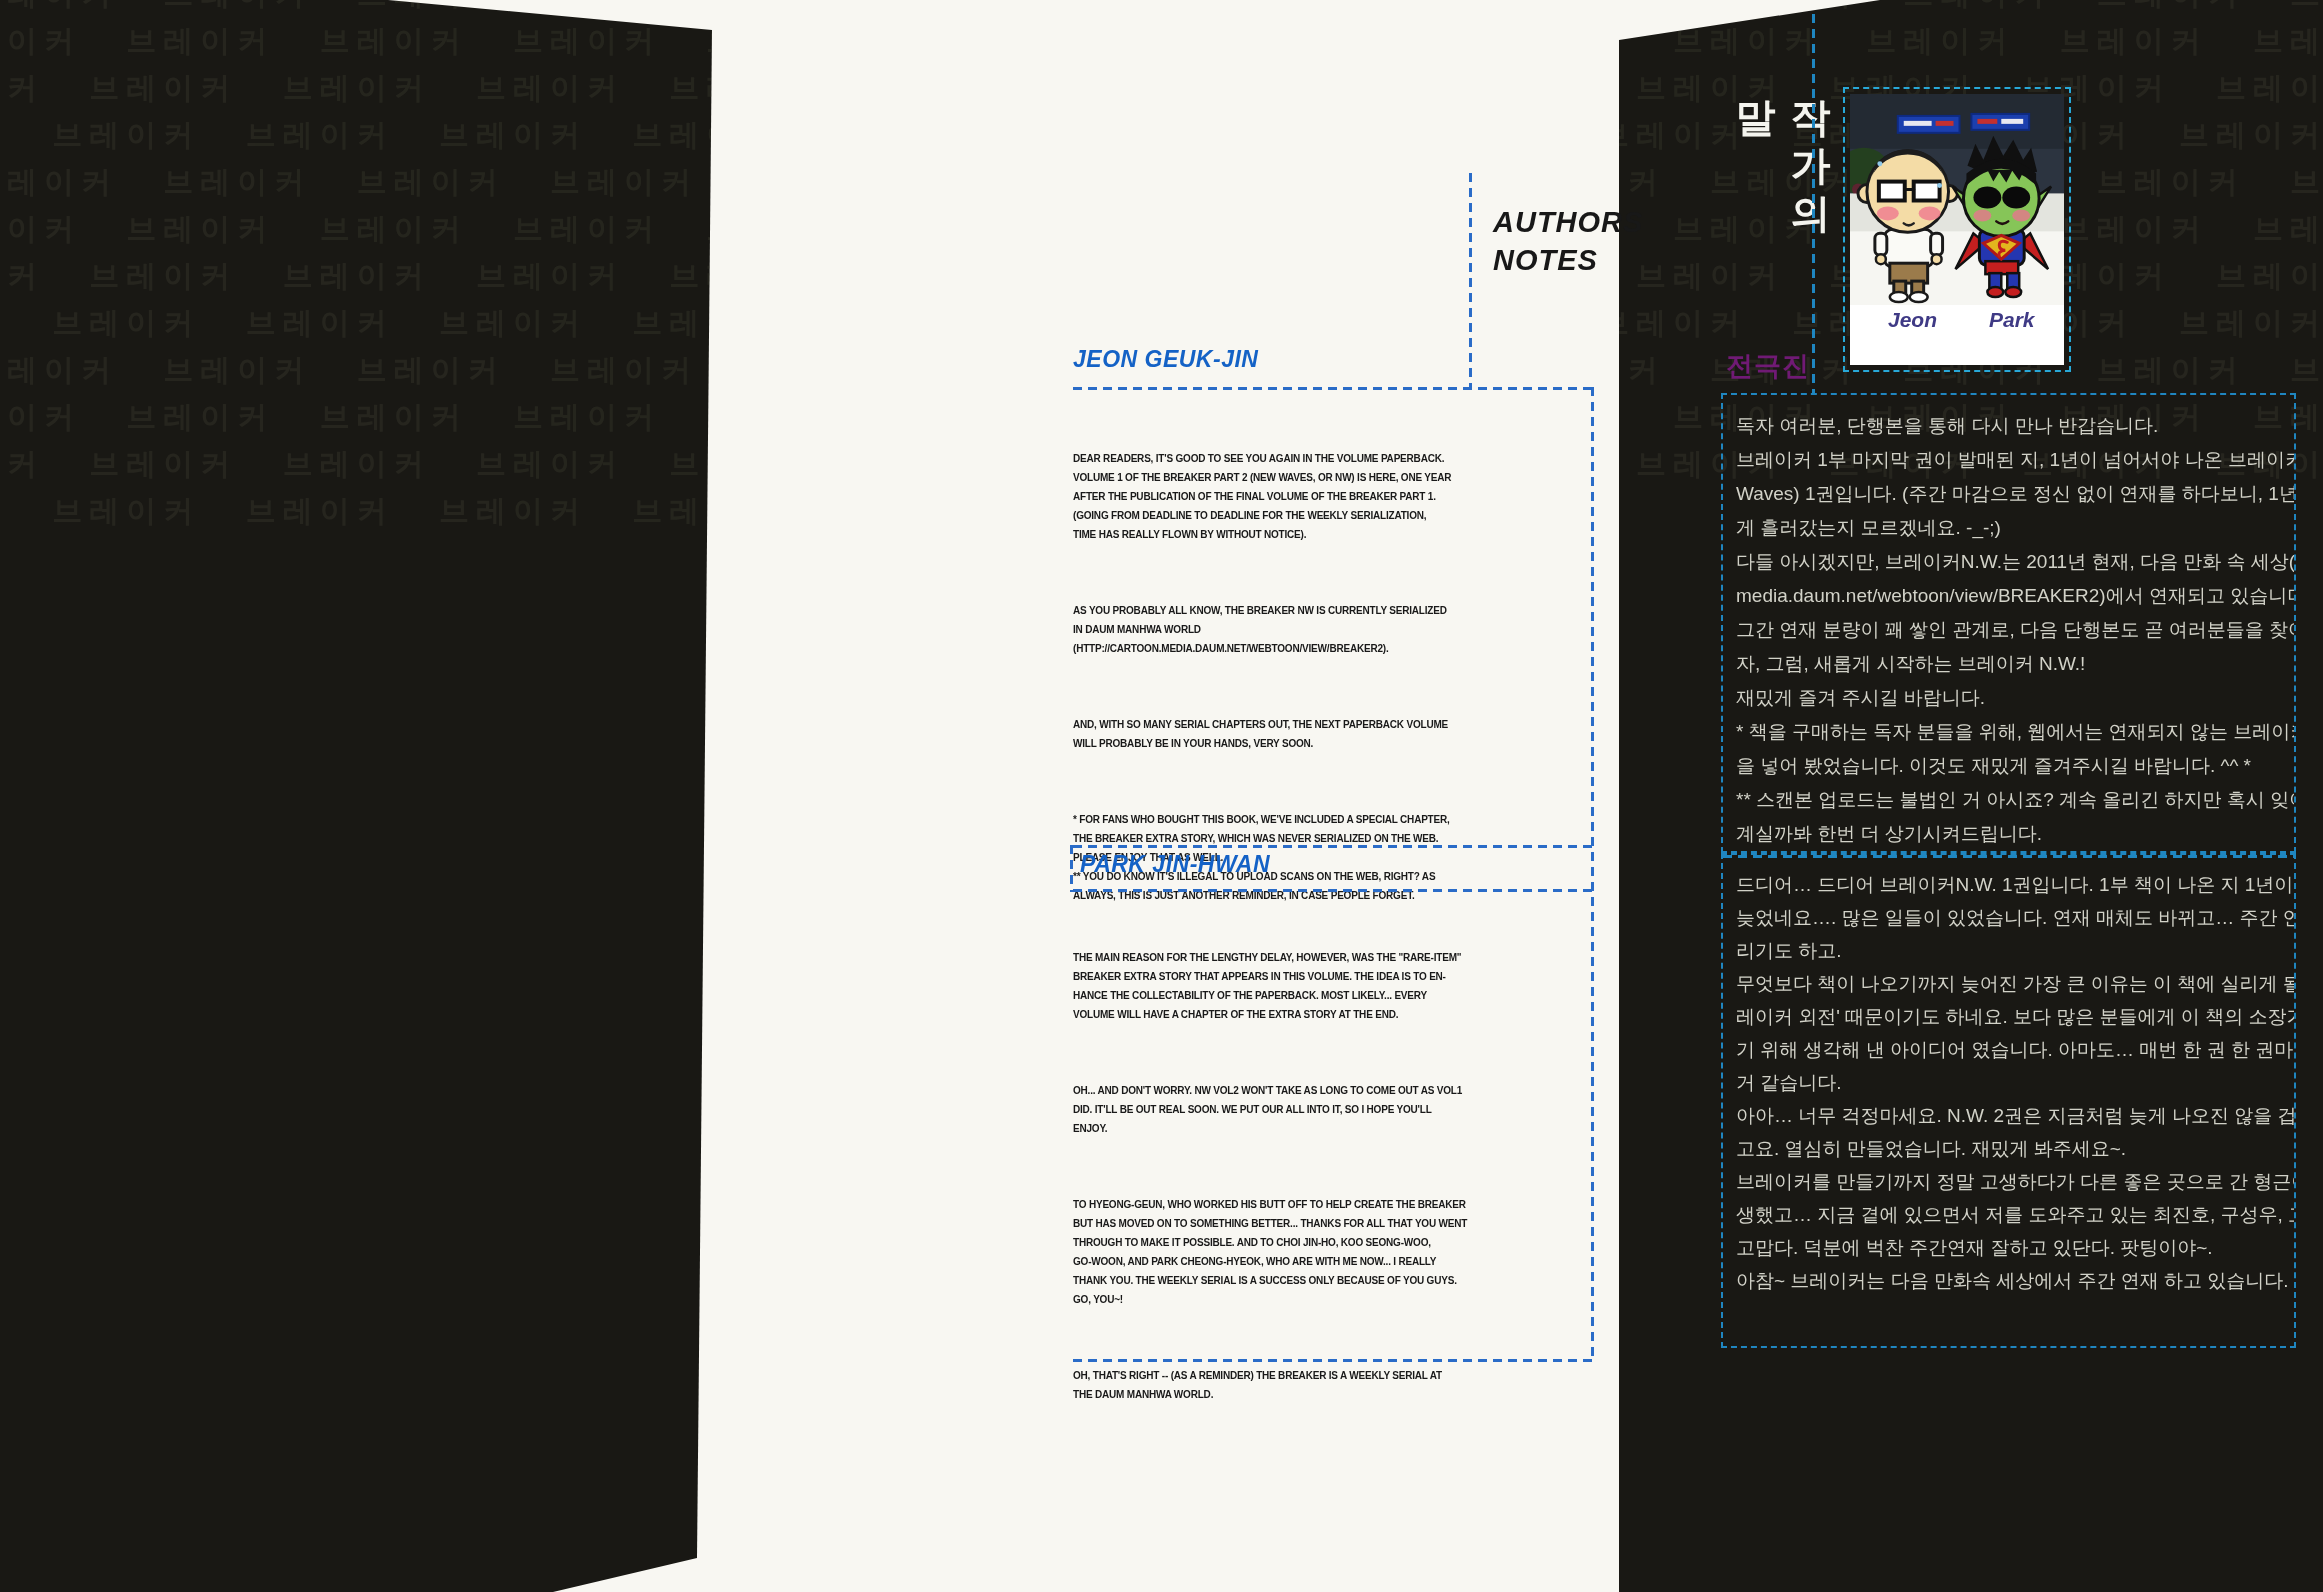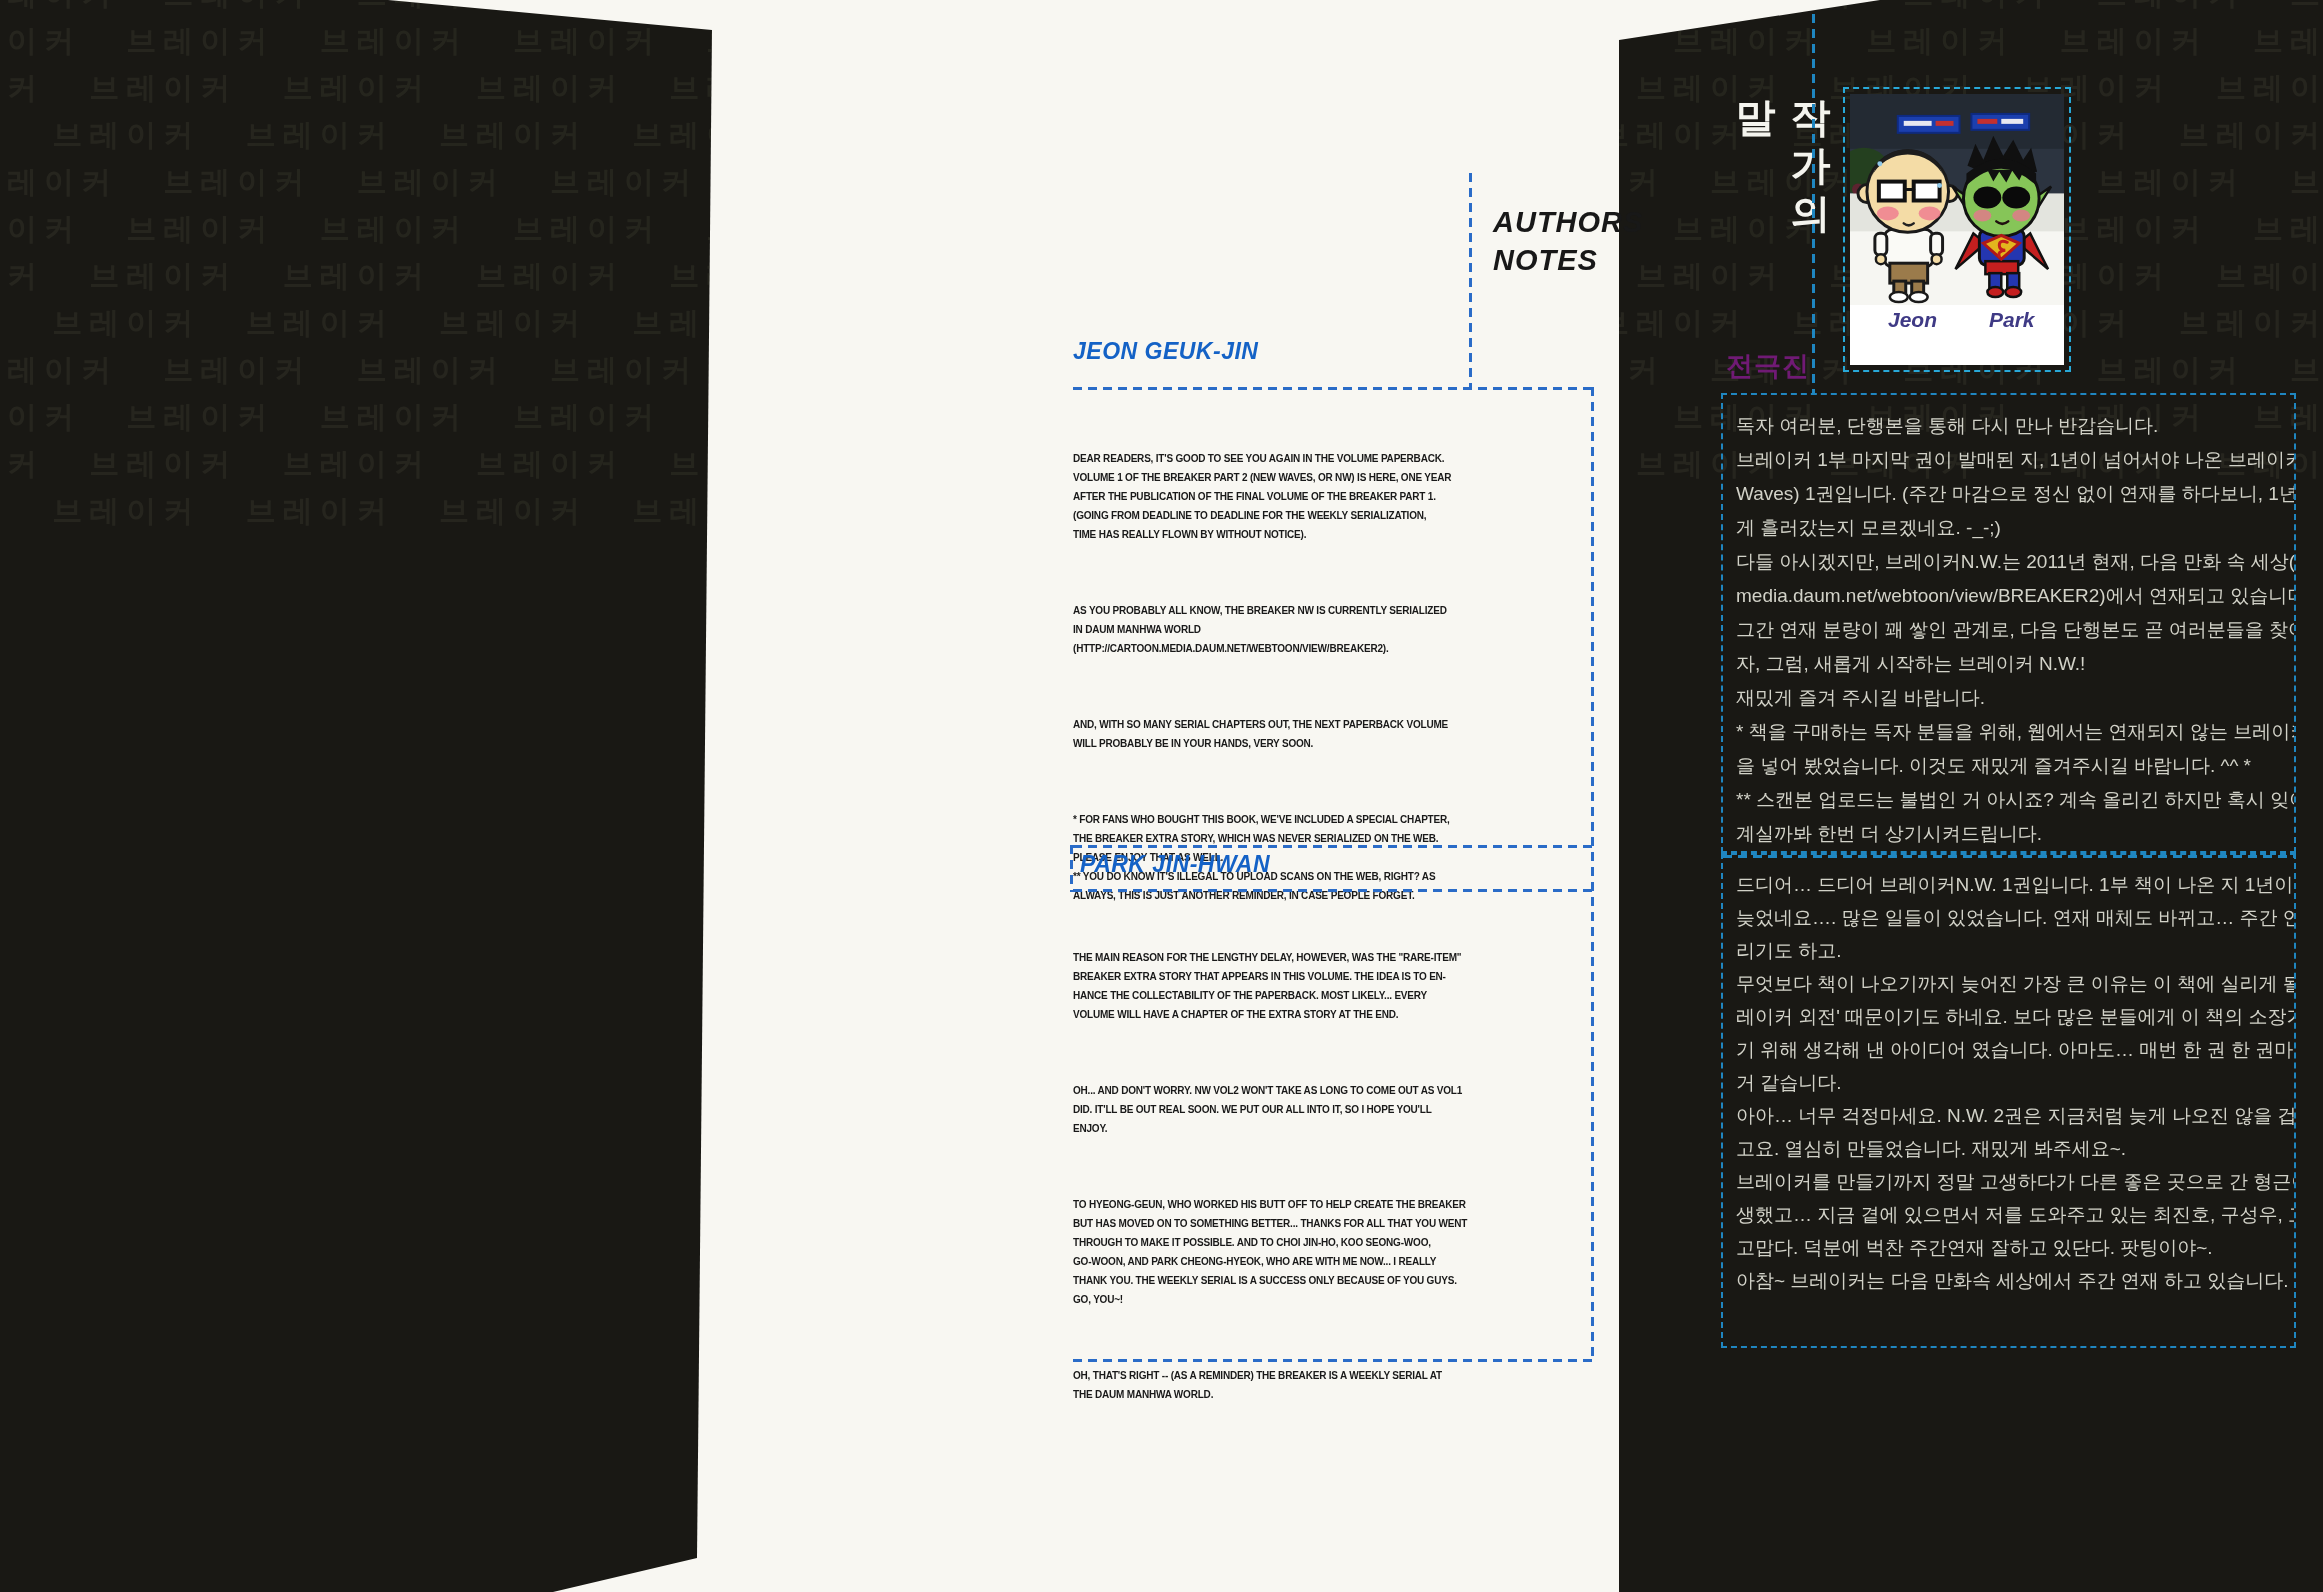--- a/index.html
+++ b/index.html
@@ -58,21 +58,21 @@
 
   <div class="dark-page dark-right">
     <div class="watermark">브레이커 브레이커 브레이커 브레이커 브레이커 브레이커 브레이커 브레이커 브레이커 브레이커 브레이커 브레이커 브레이커 브레이커 브레이커 브레이커 브레이커 브레이커 브레이커 브레이커 브레이커 브레이커 브레이커 브레이커 브레이커 브레이커 브레이커 브레이커 브레이커 브레이커 브레이커 브레이커 브레이커 브레이커 브레이커 브레이커 브레이커 브레이커 브레이커 브레이커 브레이커 브레이커 브레이커 브레이커 브레이커 브레이커 브레이커 브레이커 브레이커 브레이커 브레이커 브레이커 브레이커 브레이커 브레이커 브레이커 브레이커 브레이커 브레이커 브레이커 브레이커 브레이커 브레이커 브레이커 브레이커 브레이커 브레이커 브레이커 브레이커 브레이커 브레이커 브레이커 브레이커 브레이커 브레이커 브레이커 브레이커 브레이커 브레이커 브레이커 브레이커 브레이커 브레이커 브레이커 브레이커 브레이커 브레이커 브레이커 브레이커 브레이커 브레이커 브레이커 브레이커 브레이커 브레이커 브레이커 브레이커 브레이커 브레이커 브레이커 브레이커 브레이커 브레이커 브레이커 브레이커 브레이커 브레이커 브레이커 브레이커 브레이커 브레이커 브레이커 브레이커 브레이커 브레이커 브레이커 브레이커 브레이커 브레이커 브레이커 브레이커 브레이커 브레이커 브레이커 브레이커 브레이커 브레이커 브레이커 브레이커 브레이커 브레이커 브레이커 브레이커 브레이커 브레이커 브레이커 브레이커 브레이커 브레이커 브레이커 </div>
   </div>
 
   <div class="dash-v" style="left:1469px;top:173px;height:217px;"></div>
 
   <div class="authors-notes">AUTHORS
 NOTES</div>
 
-  <div class="en-heading" style="left:1073px;top:338px;">JEON GEUK-JIN</div>
+  <div class="en-heading" style="left:1073px;top:346px;">JEON GEUK-JIN</div>
   <div class="dash-h" style="left:1073px;top:387px;width:521px;"></div>
   <div class="dash-v" style="left:1591px;top:387px;height:974px;"></div>
 
   <div class="en-body" style="top:411px;">
     <div class="para">DEAR READERS, IT'S GOOD TO SEE YOU AGAIN IN THE VOLUME PAPERBACK.
 VOLUME 1 OF THE BREAKER PART 2 (NEW WAVES, OR NW) IS HERE, ONE YEAR
 AFTER THE PUBLICATION OF THE FINAL VOLUME OF THE BREAKER PART 1.
 (GOING FROM DEADLINE TO DEADLINE FOR THE WEEKLY SERIALIZATION,
 TIME HAS REALLY FLOWN BY WITHOUT NOTICE).</div>
     <div class="para">AS YOU PROBABLY ALL KNOW, THE BREAKER NW IS CURRENTLY SERIALIZED

